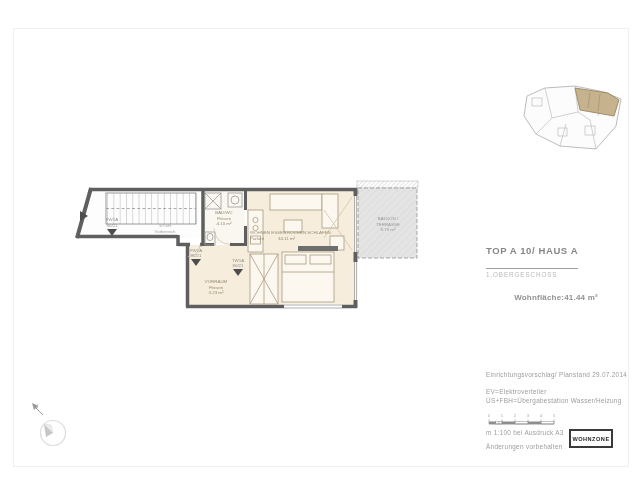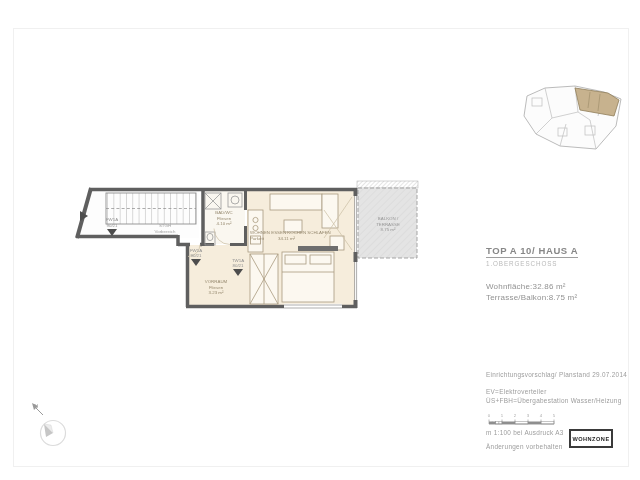--- a/index.html
+++ b/index.html
@@ -4,26 +4,26 @@
 <style>
   html,body{margin:0;padding:0;background:#fff;}
   .sheet{position:relative;width:640px;height:480px;background:#ffffff;overflow:hidden;
          font-family:"Liberation Sans", sans-serif;}
   .frame{position:absolute;left:13px;top:28px;right:11px;bottom:13px;
          border:1px solid #f0f0f0;pointer-events:none;}
   .plan-svg{position:absolute;left:0;top:0;}
   
   .title-block{position:absolute;left:486px;top:240px;width:140px;color:#8d8d8d;}
   .title-block .t{display:inline-block;font-size:9.5px;font-weight:bold;letter-spacing:.6px;
-                  color:#878787;border-bottom:1px solid #9f9f9f;padding-bottom:1px;
+                  color:#878787;border-bottom:1px solid #9f9f9f;padding-bottom:12px;
                   text-transform:uppercase;}
   .title-block .s{margin-top:2px;font-size:6.3px;letter-spacing:.9px;color:#b9b9b9;
                   text-transform:uppercase;}
   .area-rows{margin-top:15px;font-size:8px;color:#929292;}
-  .area-row{display:flex;justify-content:flex-start;line-height:10.5px;letter-spacing:.2px;}
+  .area-row{display:flex;justify-content:center;line-height:10.5px;letter-spacing:.2px;font-weight:bold;}
   .area-row.gap{margin-top:12px;}
   .notes{position:absolute;left:486px;width:150px;font-size:6.4px;color:#9c9c9c;
          letter-spacing:.3px;}
   .n1{top:371px;} .n2{top:388px;line-height:8.5px;}
   .n3{top:429px;} .n4{top:443px;}
   .logo-box{position:absolute;left:569px;top:429px;width:40px;height:15px;
             border:2px solid #3a3a3a;background:#fff;display:flex;align-items:center;
             justify-content:center;font-size:5.6px;font-weight:bold;letter-spacing:.5px;
             color:#262626;}
 </style>
@@ -216,25 +216,21 @@
       <rect x="541" y="421.5" width="13" height="2.5" fill="none" stroke="#8e8e8e" stroke-width="0.5"></rect>
     </g>
   </svg>
 
   <div class="title-block">
     <div class="t">TOP A 10/ HAUS A</div>
     <div class="s">1.OBERGESCHOSS</div>
     <div class="area-rows">
       <div class="area-row">
         <span>Wohnfläche:</span>
-        <span>32.86 m²</span>
-      </div>
-      <div class="area-row">
-        <span>Terrasse/Balkon:</span>
-        <span>8.75 m²</span>
+        <span>41.44 m²</span>
       </div>
     </div>
   </div>
 
   <div class="notes n1">Einrichtungsvorschlag/ Planstand 29.07.2014</div>
   <div class="notes n2">
     <div>EV=Elektroverteiler</div>
     <div>ÜS+FBH=Übergabestation Wasser/Heizung</div>
   </div>
   <div class="notes n3">m 1:100 bei Ausdruck A3</div>

